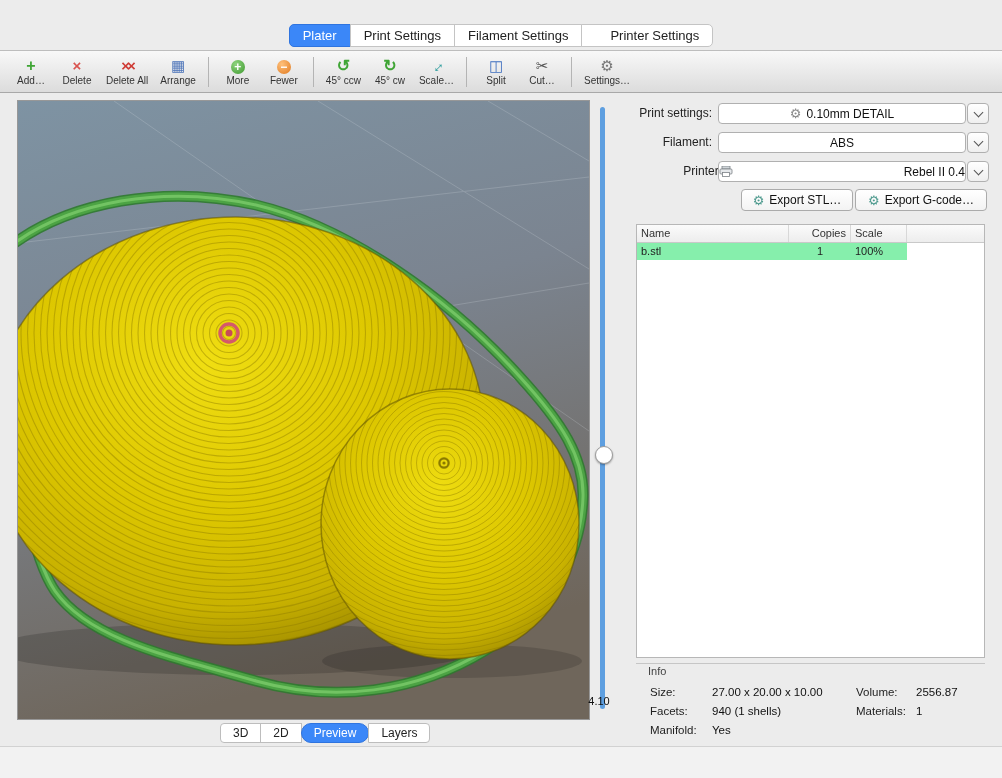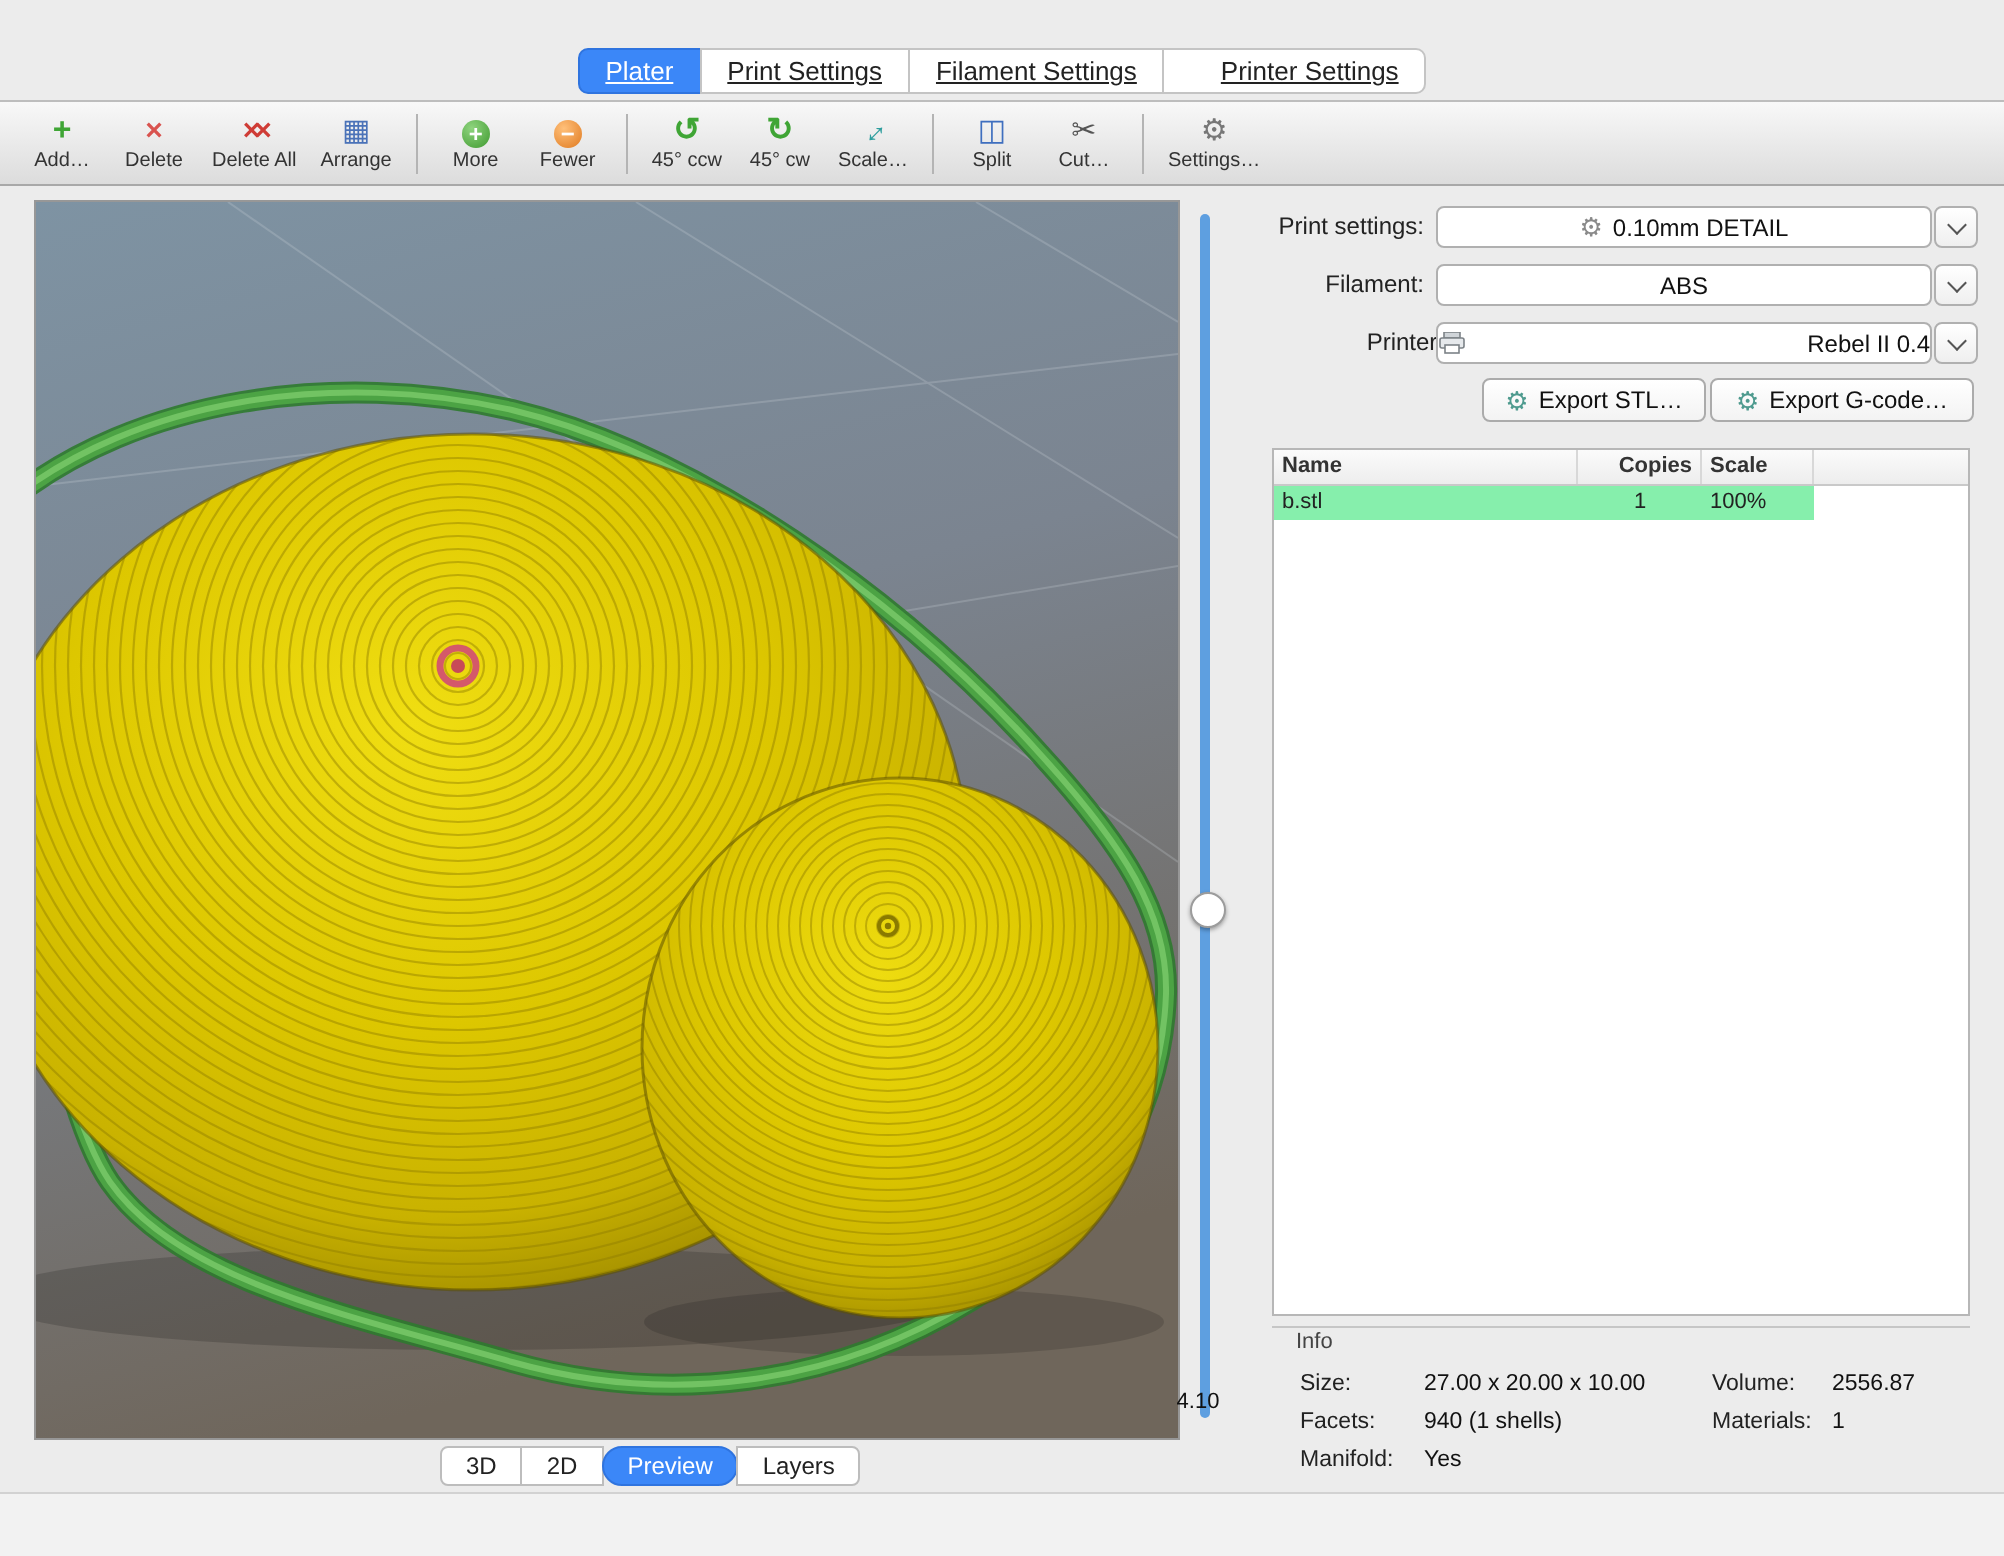--- a/index.html
+++ b/index.html
@@ -11,21 +11,21 @@
     background:linear-gradient(#f0f0f0,#dedede);border-bottom:1px solid #c6c6c6;}
   .traffic{position:absolute;left:9px;top:5px;display:flex;gap:8px;}
   .light{width:12px;height:12px;border-radius:50%;display:inline-block;box-shadow:inset 0 0 1px rgba(0,0,0,.3);}
   .light.red{background:#ff5f57;}.light.yellow{background:#febc2e;}.light.green{background:#28c840;}
   .title{position:absolute;left:0;right:0;top:0;height:22px;line-height:22px;text-align:center;
     font-size:13px;color:#3f3f3f;}
 
   
   .tabstrip{position:absolute;top:24px;left:0;right:0;display:flex;justify-content:center;}
   .tab{background:#fff;border:1px solid #c4c4c4;margin-left:-1px;padding:3px 13px;
-    font-size:13px;color:#222;cursor:default;text-decoration:underline;}
+    font-size:13px;color:#222;cursor:default;}
   .tab:first-child{border-radius:5px 0 0 5px;margin-left:0;}
   .tab:last-child{border-radius:0 5px 5px 0;padding-left:28px;}
   .tab.active{background:#3b87f8;border-color:#2f74df;color:#fff;border-radius:5px 0 0 5px;}
 
   
   .toolbar{position:absolute;top:50px;left:0;right:0;height:41px;
     background:linear-gradient(#f8f8f8,#dcdcdc);border-top:1px solid #bdbdbd;border-bottom:1px solid #a8a8a8;
     display:flex;align-items:center;padding-left:8px;}
   .tb-btn{display:flex;flex-direction:column;align-items:center;justify-content:center;
     padding:1px 6px;min-width:34px;height:36px;border-radius:3px;}
@@ -69,21 +69,21 @@
   .mini-gear{color:#8a8a8a;font-size:13px;line-height:13px;}
   .btn{position:absolute;height:20px;background:linear-gradient(#fff,#f3f3f3);border:1px solid #ababab;
     border-radius:4px;display:flex;align-items:center;justify-content:center;gap:5px;font-size:12px;color:#111;}
   .btn .mini-gear{color:#4f9b8f;}
 
   
   .obj-table{position:absolute;left:636px;top:224px;width:349px;height:434px;background:#fff;
     border:1px solid #b7b7b7;box-sizing:border-box;overflow:hidden;}
   .thead{display:flex;height:17px;background:linear-gradient(#fbfbfb,#ededed);
     border-bottom:1px solid #c9c9c9;font-size:11px;color:#333;}
-  .th{padding:1px 4px;box-sizing:border-box;border-right:1px solid #d8d8d8;line-height:15px;font-weight:bold;}
+  .th{padding:1px 4px;box-sizing:border-box;border-right:1px solid #d8d8d8;line-height:15px;}
   .th.name{width:152px;} .th.copies{width:62px;text-align:right;} .th.scale{width:56px;}
   .trow{display:flex;height:17px;font-size:11px;line-height:17px;width:270px;}
   .trow.selected{background:#86efac;}
   .td{padding:0 4px;box-sizing:border-box;}
   .td.name{width:152px;} .td.copies{width:62px;text-align:center;} .td.scale{width:56px;}
 
   
   .info-sep{position:absolute;left:636px;top:663px;width:349px;border-top:1px solid #c6c6c6;}
   .info-title{position:absolute;left:648px;top:665px;font-size:11px;color:#444;}
   .info-item{position:absolute;font-size:11.5px;color:#111;}

